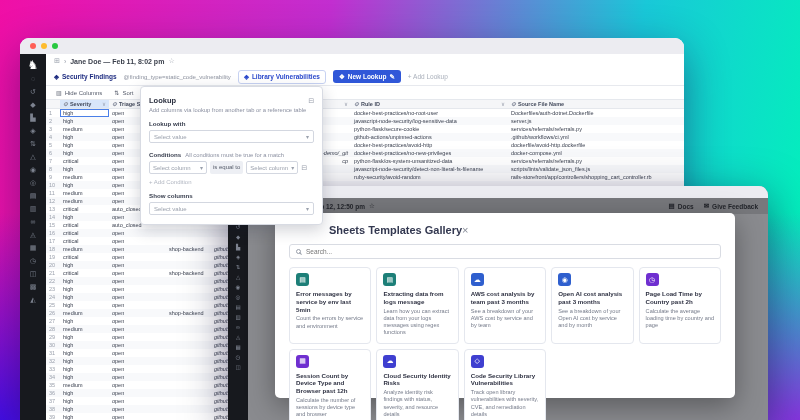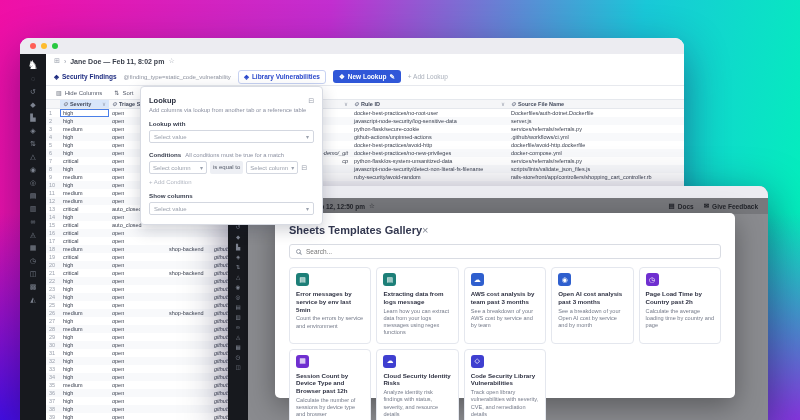--- a/index.html
+++ b/index.html
@@ -75,21 +75,21 @@
   .fbody { display:flex; height:222px; }
   .fside { width:20px; padding-top:3px; }
   .fside .logo { font-size:9px; line-height:11px; }
   .fside .sic { font-size:5.5px; line-height:10px; }
   .fcontent { flex:1; position:relative; background:#8a8b8f; }
   .ftitle { height:16px; background:#77787c; display:flex; justify-content:space-between; align-items:center; padding:0 10px; font-size:6.5px; color:#24262c; }
   .ft-left, .ft-right { display:flex; gap:4px; align-items:center; }
   .ft-right { gap:10px; }
   .fact { display:flex; gap:3px; align-items:center; font-weight:bold; color:#23252b; }
   .modal { position:absolute; left:27px; top:15px; width:460px; height:185px; background:#fff; border-radius:5px; box-shadow:0 8px 28px rgba(0,0,0,.35); padding:11px 14px; }
-  .m-head { display:flex; justify-content:flex-start; align-items:center; }
+  .m-head { display:flex; justify-content:flex-start; align-items:center;margin-left:40px; }
   .m-title { font-size:11px; font-weight:bold; color:#333850; }
   .m-close { font-size:11px; color:#878c98; }
   .m-search { margin-top:8px; height:15px; border:1px solid #d9dce3; border-radius:3px; display:flex; align-items:center; gap:5px; padding:0 6px; }
   .mag { width:5px; height:5px; border:1px solid #9aa0ab; border-radius:50%; position:relative; flex:none; }
   .mag::after { content:""; position:absolute; width:3px; height:1px; background:#9aa0ab; transform:rotate(45deg); right:-2px; bottom:-1px; }
   .m-search input { border:none; outline:none; flex:1; font-size:6.5px; color:#6d7380; background:transparent; font-family:"Liberation Sans", sans-serif; }
   .m-grid { margin-top:8px; display:grid; grid-template-columns:repeat(5,1fr); gap:5px; }
   .m-card { border:1px solid #e4e7ee; border-radius:4px; padding:5px 6px 6px; min-height:58px; background:#fff; }
   .m-ic { width:13px; height:13px; border-radius:3px; color:#fff; display:flex; align-items:center; justify-content:center; font-size:7px; }
   .m-ct { margin-top:4px; font-size:6.2px; font-weight:bold; color:#2e3142; line-height:1.25; }

